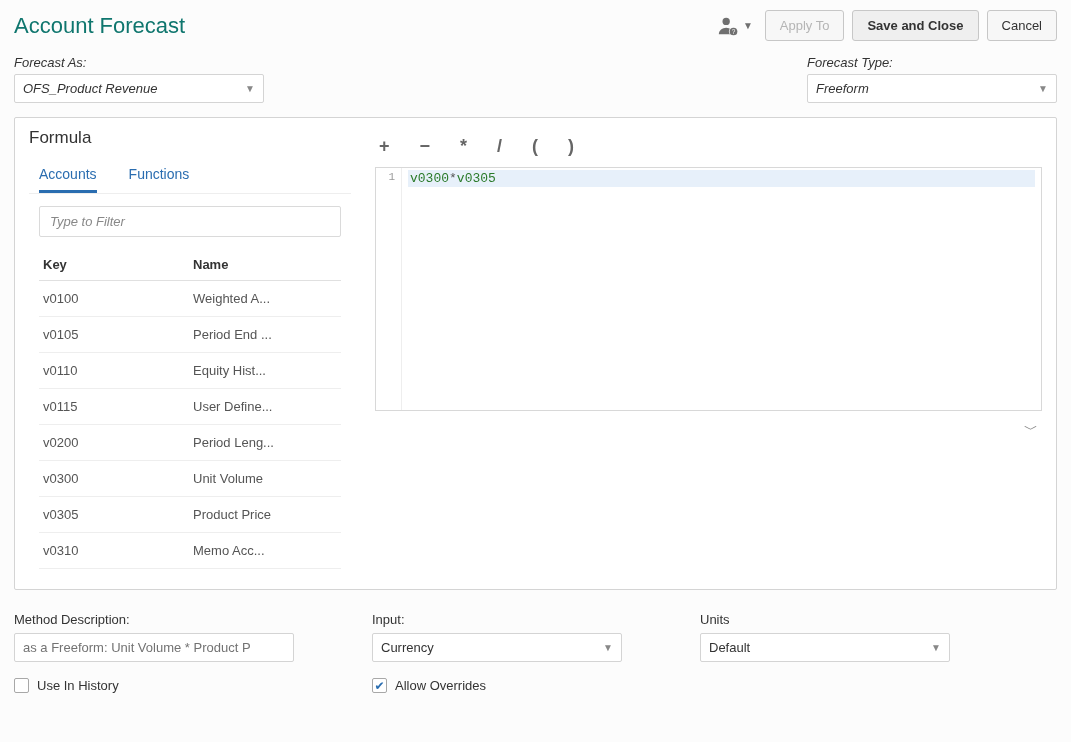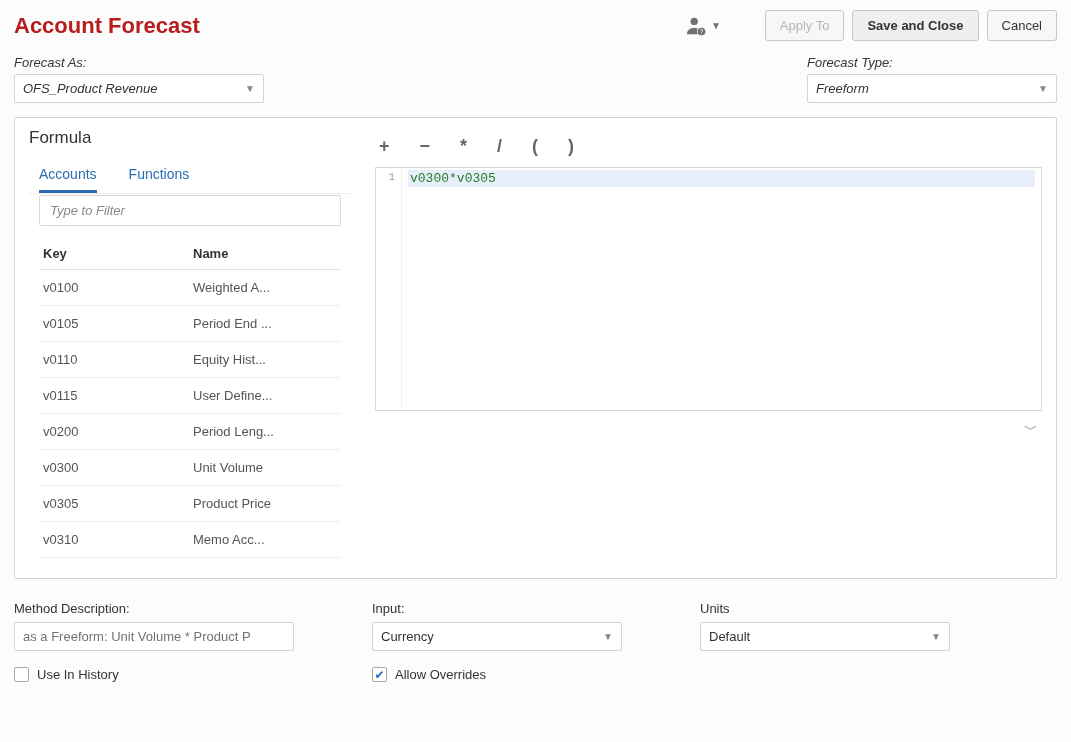--- a/index.html
+++ b/index.html
@@ -7,37 +7,37 @@
     margin: 0;
     padding: 10px 14px;
     font-family: "Segoe UI", Arial, sans-serif;
     font-size: 13px;
     color: #333;
     background: #fcfcfc;
     width: 1071px;
   }
   
   .header { display: flex; align-items: center; margin-bottom: 14px; }
-  .page-title { font-size: 22px; font-weight: 700; color: #b91c1c; flex: 1; }
+  .page-title { font-size: 22px; font-weight: 400; color: #0f766e; flex: 1; }
   .header-actions { display: flex; align-items: center; gap: 8px; }
   .user-icon {
     display: inline-flex; align-items: center; padding: 0 4px; cursor: pointer;
     color: #707070;
   }
   .caret-down { margin-left: 4px; font-size: 10px; color: #707070; }
   .btn {
     border: 1px solid #c7c7c7;
     background: #f7f7f7;
     border-radius: 3px;
     padding: 7px 14px;
     font-size: 13px;
     cursor: pointer;
     color: #333;
   }
-  .btn.disabled { color: #b5b5b5; cursor: default; margin-left: 32px; }
+  .btn.disabled { color: #b5b5b5; cursor: default; }
   .btn.primary { font-weight: 600; background: #efefef; }
   
   .top-row { display: flex; margin-bottom: 14px; font-style: italic; }
   .top-field { display: flex; flex-direction: column; }
   .top-field.left { width: 250px; }
   .top-field.right { margin-left: auto; width: 250px; }
   .field-label { font-size: 13px; color: #333; margin-bottom: 4px; }
   .select {
     border: 1px solid #d4d4d4;
     border-radius: 2px;
@@ -57,21 +57,21 @@
     background: #fff;
   }
   .panel-left {
     width: 350px;
     padding: 10px 14px 14px 14px;
     display: flex; flex-direction: column;
   }
   .panel-title { font-size: 17px; color: #333; margin-bottom: 12px; }
   .tabs {
     display: flex; gap: 32px; padding: 0 10px 0 10px;
-    border-bottom: 1px solid #eee; margin-bottom: 1px; align-items: center;
+    border-bottom: 1px solid #eee; margin-bottom: 12px; align-items: center;
   }
   .tab {
     color: #2a6db0; font-size: 14px; padding: 6px 0 8px 0; cursor: pointer;
     border-bottom: 3px solid transparent;
   }
   .tab.active { border-bottom-color: #2a6db0; font-weight: 500; }
   .filter-input {
     border: 1px solid #dadada; border-radius: 2px; padding: 7px 10px;
     font-size: 13px; color: #333; margin: 0 10px 8px 10px;
   }

